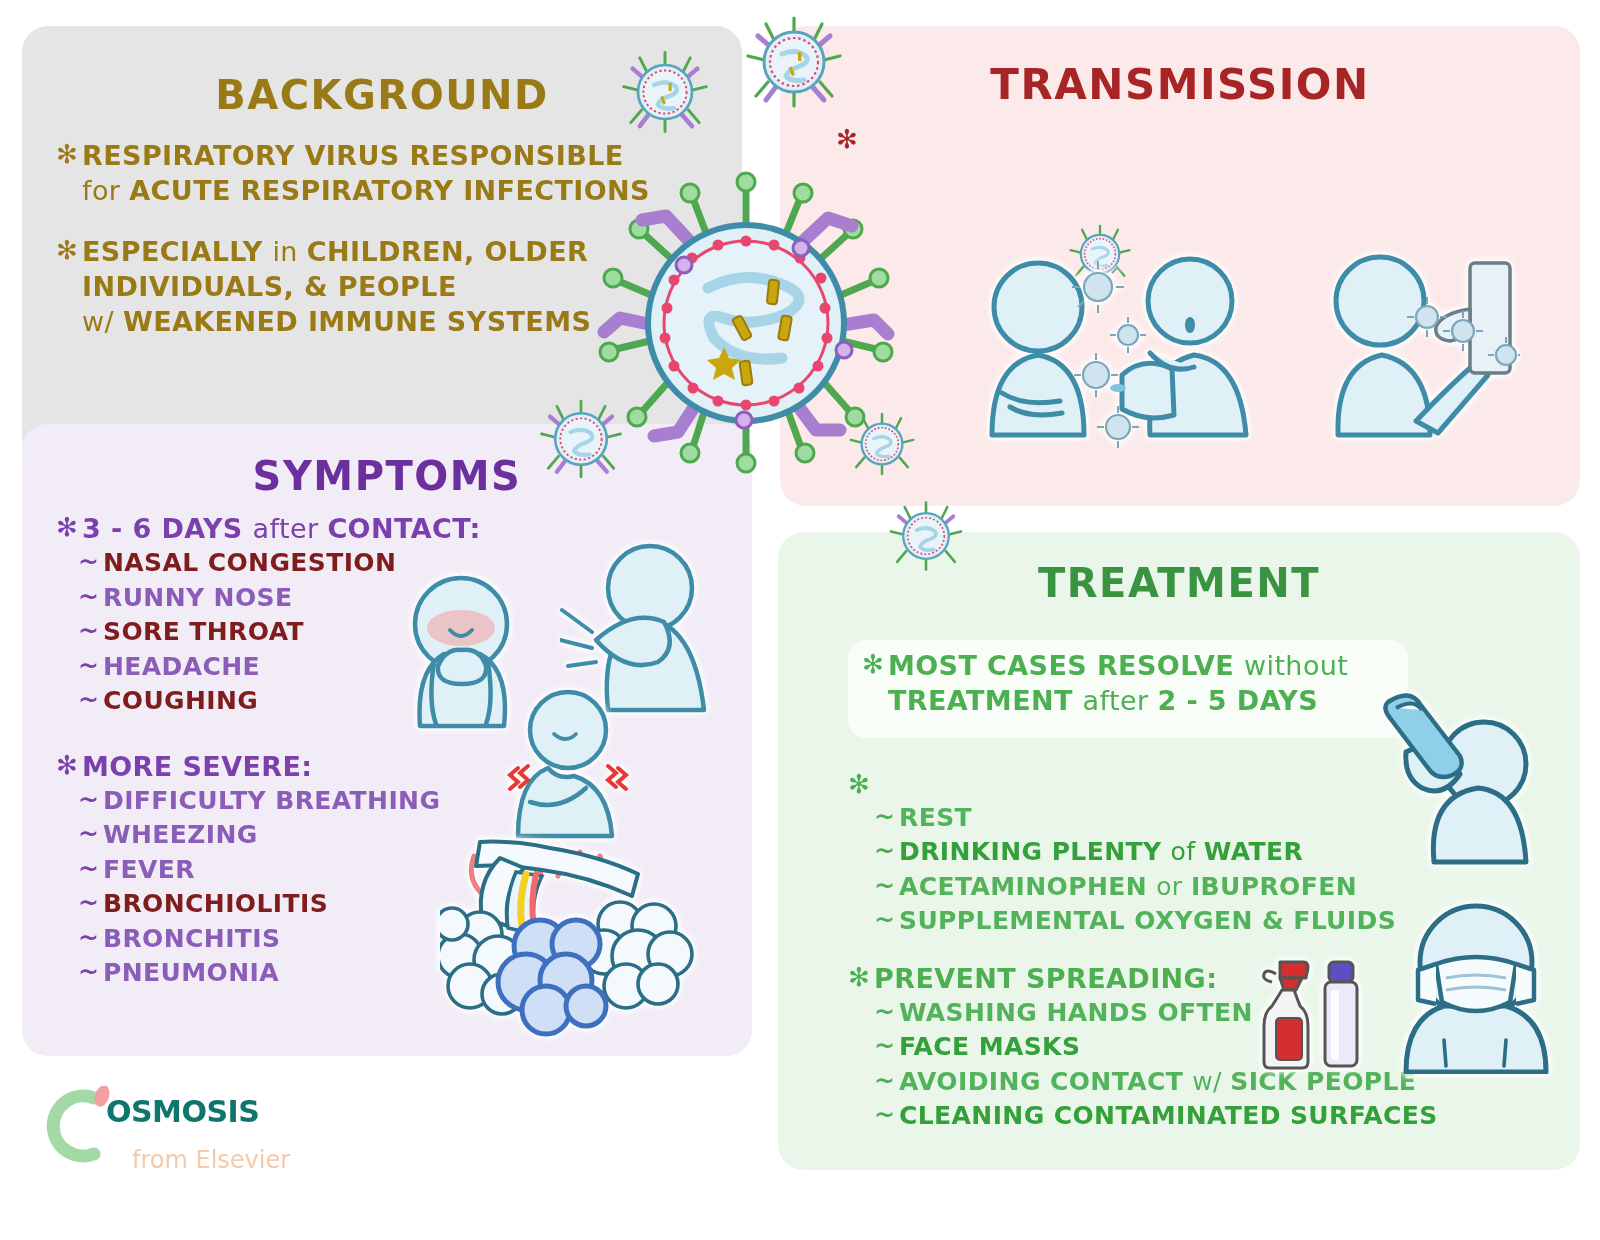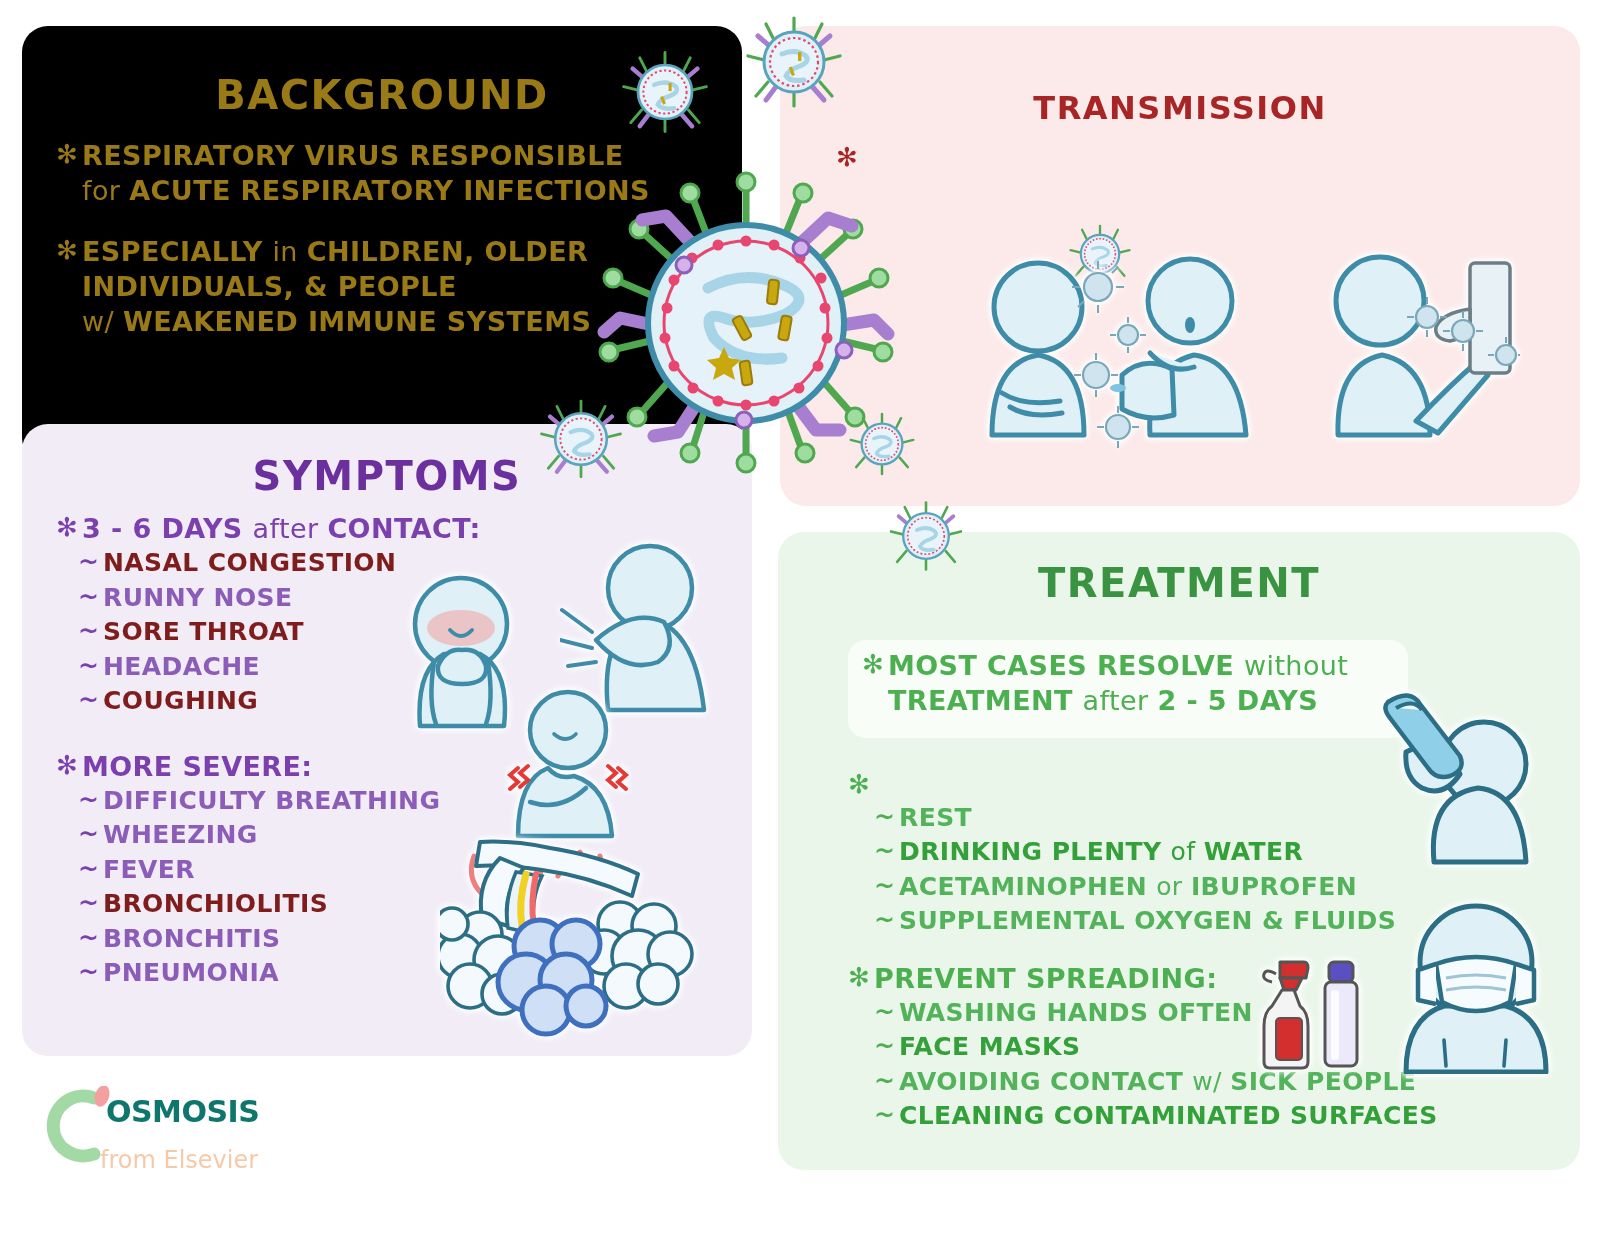--- a/index.html
+++ b/index.html
@@ -9,21 +9,21 @@
     font-family: "DejaVu Sans", sans-serif;
     position: relative;
     overflow: hidden;
   }
 
   .panel { position: absolute; border-radius: 26px; }
 
   
   #panel-background {
     left: 22px; top: 26px; width: 720px; height: 438px;
-    background: #000000;
+    background: #e5e5e5;
   }
   
   #panel-transmission {
     left: 780px; top: 26px; width: 800px; height: 480px;
     background: #fce9e9;
   }
   
   #panel-symptoms {
     left: 22px; top: 424px; width: 730px; height: 632px;
     background: #f1ecf6;
@@ -34,21 +34,21 @@
     background: #eaf6ea;
   }
 
   .sec-title {
     text-align: center;
     font-weight: 800;
     letter-spacing: 1.5px;
     font-family: "DejaVu Sans", sans-serif;
   }
   #title-background { color: #9a7a16; font-size: 40px; margin-top: 46px; }
-  #title-transmission { color: #a82526; font-size: 32px; margin-top: 63px; }
+  #title-transmission { color: #a82526; font-size: 42px; margin-top: 34px; }
   #title-symptoms { color: #6b2f9e; font-size: 40px; margin-top: 29px; }
   #title-treatment { color: #3a9341; font-size: 40px; margin-top: 28px; }
 
   .bullets { margin-top: 18px; }
   .bullet-row {
     display: flex;
     align-items: flex-start;
     font-size: 27px;
     line-height: 1.30;
     font-weight: 700;
@@ -91,21 +91,21 @@
   .fig { filter: drop-shadow(0 0 3px #fff) drop-shadow(0 0 3px #fff); }
 
   
   #osmosis-logo { position: absolute; left: 44px; top: 1078px; width: 280px; height: 110px; }
   #osmosis-word {
     position: absolute; left: 62px; top: 16px;
     font-size: 30px; font-weight: 800; color: #0f766e; letter-spacing: -0.5px;
     font-family: "DejaVu Sans", sans-serif;
   }
   #osmosis-sub {
-    position: absolute; left: 56px; top: 68px;
+    position: absolute; left: 88px; top: 68px;
     font-size: 24px; color: #f6c9a8; font-weight: 500;
     font-family: "DejaVu Sans", sans-serif;
   }
 </style>
 </head>
 <body>
 
 <div class="panel" id="panel-background">
   <div class="sec-title" id="title-background">BACKGROUND</div>
   <div class="bullets" id="bg-list">

